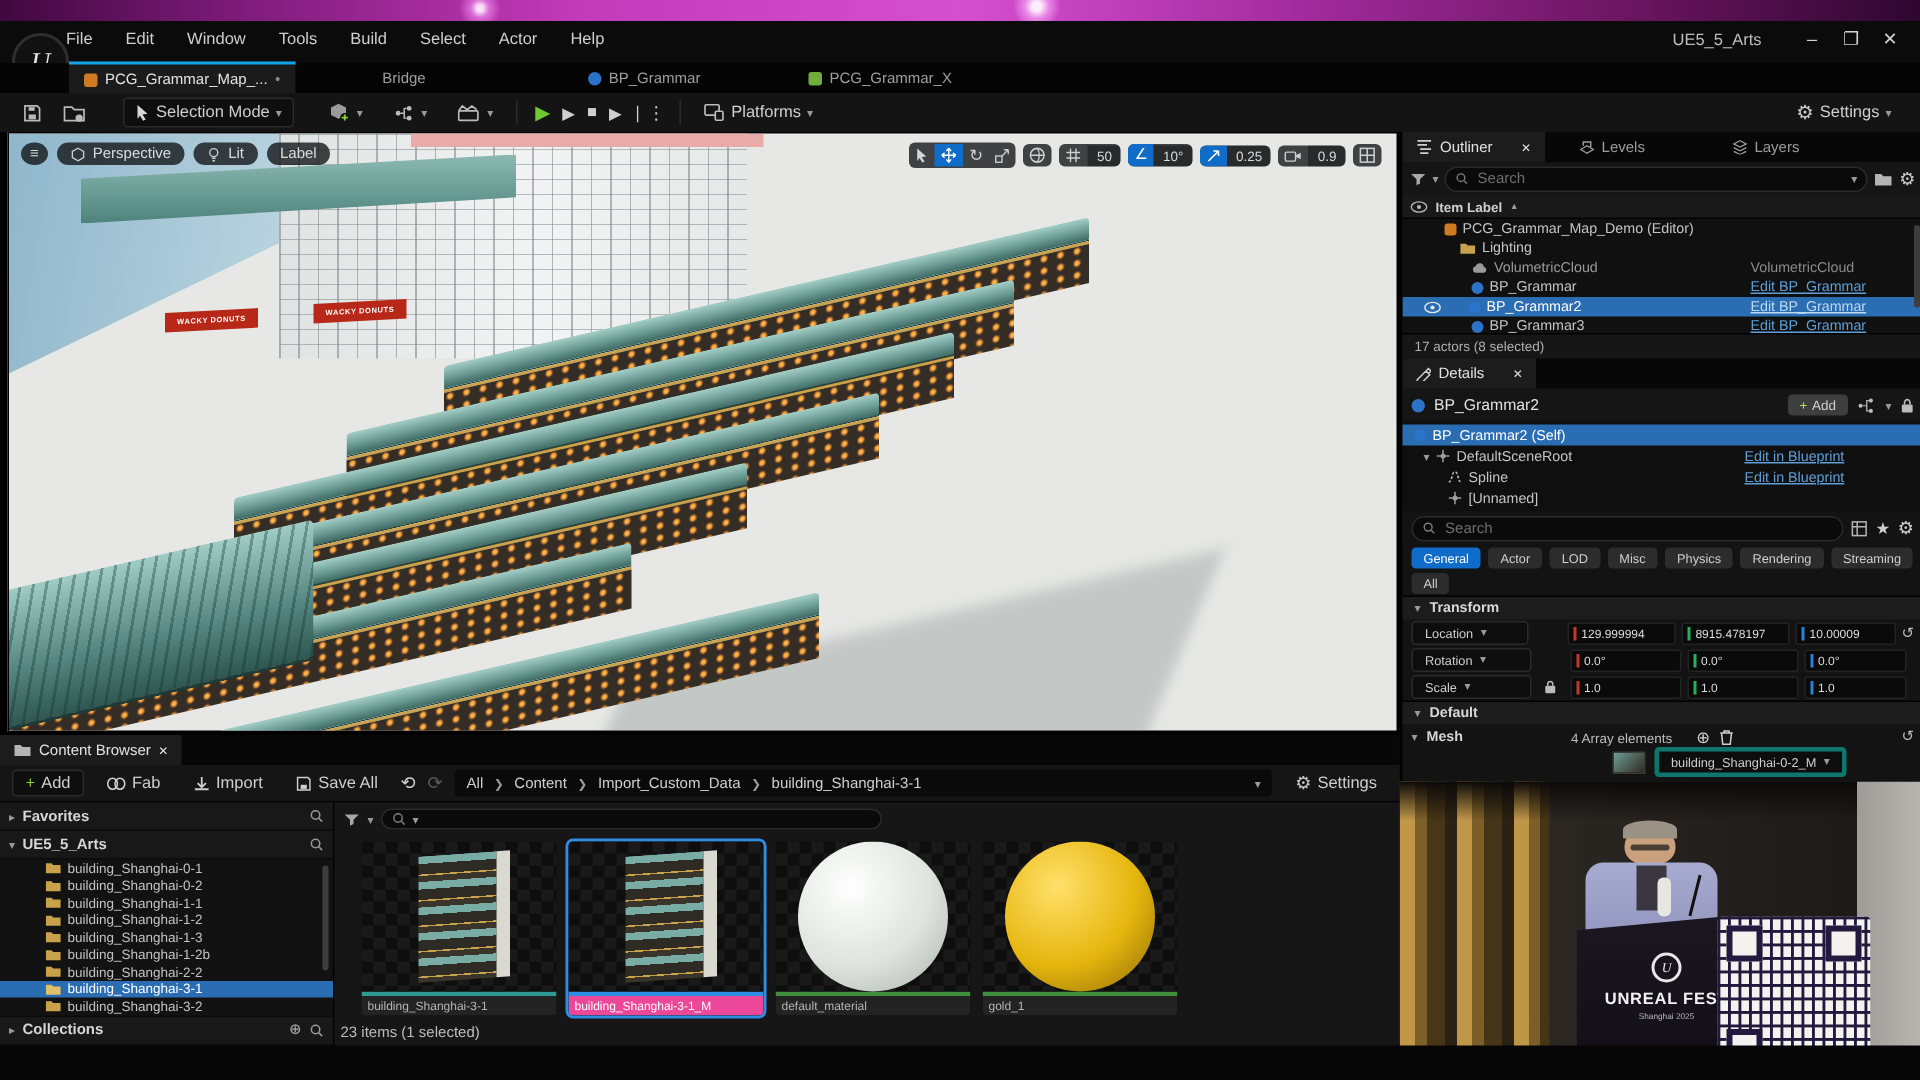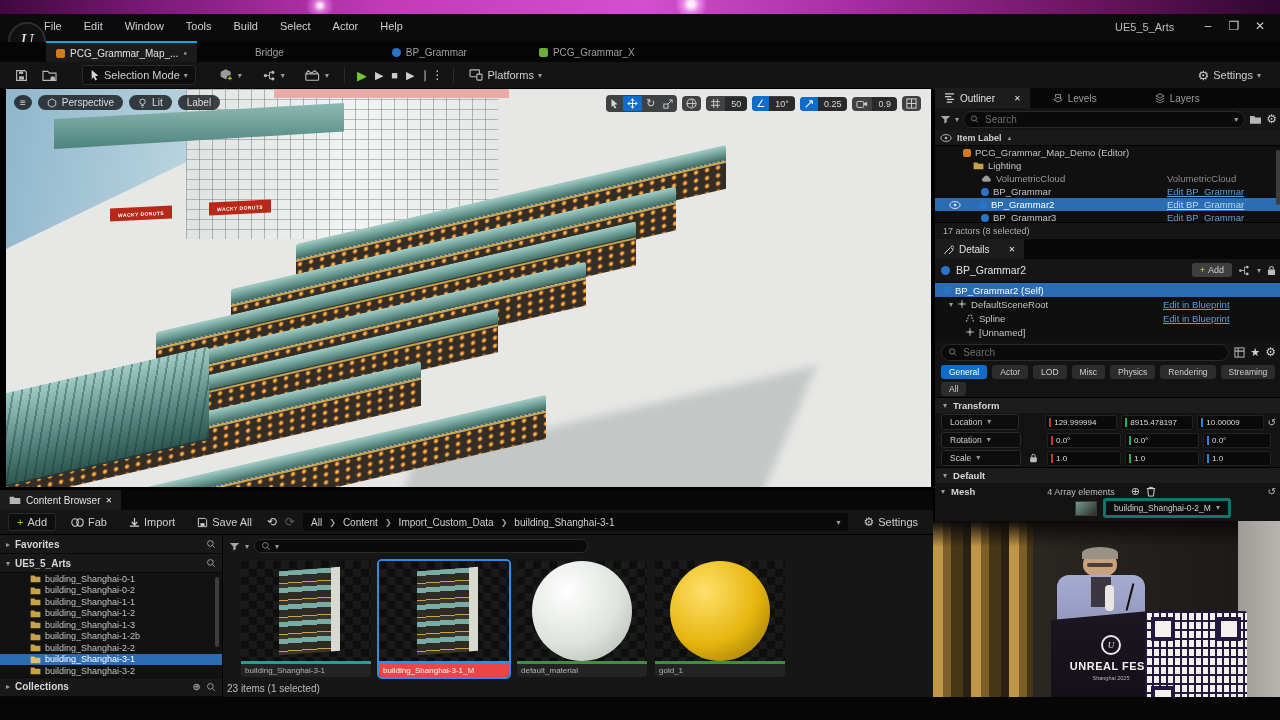--- a/index.html
+++ b/index.html
@@ -103,21 +103,21 @@
       linear-gradient(45deg,#1a1a1a 25%,transparent 25%,transparent 75%,#1a1a1a 75%);
     background-position:0 0,8px 8px;background-size:16px 16px;background-color:#0e0e0e;}
   .minib{position:absolute;left:38px;top:8px;width:52px;height:84px;
     background:
       repeating-linear-gradient(180deg,#78aca4 0 5px,#2e2b24 5px 12px,#c9a24b 12px 13px,#3a352b 13px 17px);
     border-right:9px solid #d9d9d2;transform:skewY(-4deg);}
   .sphere{position:absolute;left:15px;top:0px;width:100px;height:100px;border-radius:50%;}
   .tbar{height:3px;}
   .tlabel{height:13px;font-size:8px;color:#b5b5b5;display:flex;align-items:center;padding:0 4px;background:#232323;white-space:nowrap;overflow:hidden;}
   .tile.sel{outline:2px solid #2f8de4;}
-  .tile.sel .tlabel{background:#ef4444;color:#fff;}
+  .tile.sel .tlabel{background:#ec4899;color:#fff;}
 
   
   #cam{left:933px;top:521px;width:347px;height:199px;background:linear-gradient(90deg,#35302b 0%,#282420 38%,#211d1a 70%,#1b1816 100%);overflow:hidden;}
   #qr{background:
       linear-gradient(90deg,#221a3e 2px,transparent 2px),
       linear-gradient(#221a3e 2px,transparent 2px),#f4f2ee;
     background-size:7px 7px,9px 9px;border-radius:3px;}
   .finder{position:absolute;width:16px;height:16px;border:4px solid #221a3e;background:#f4f2ee;}
 
   #botbar{left:0;top:697px;width:1280px;height:23px;background:#060606;}

